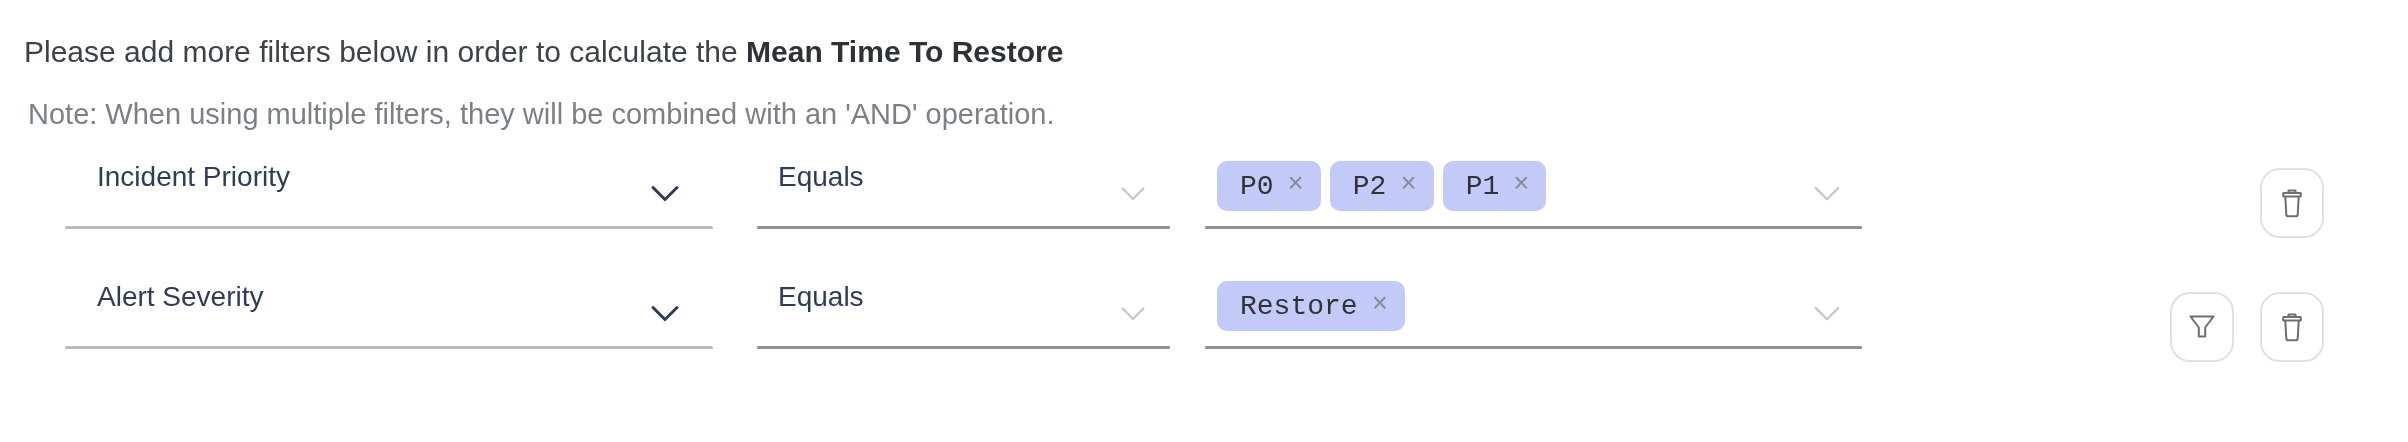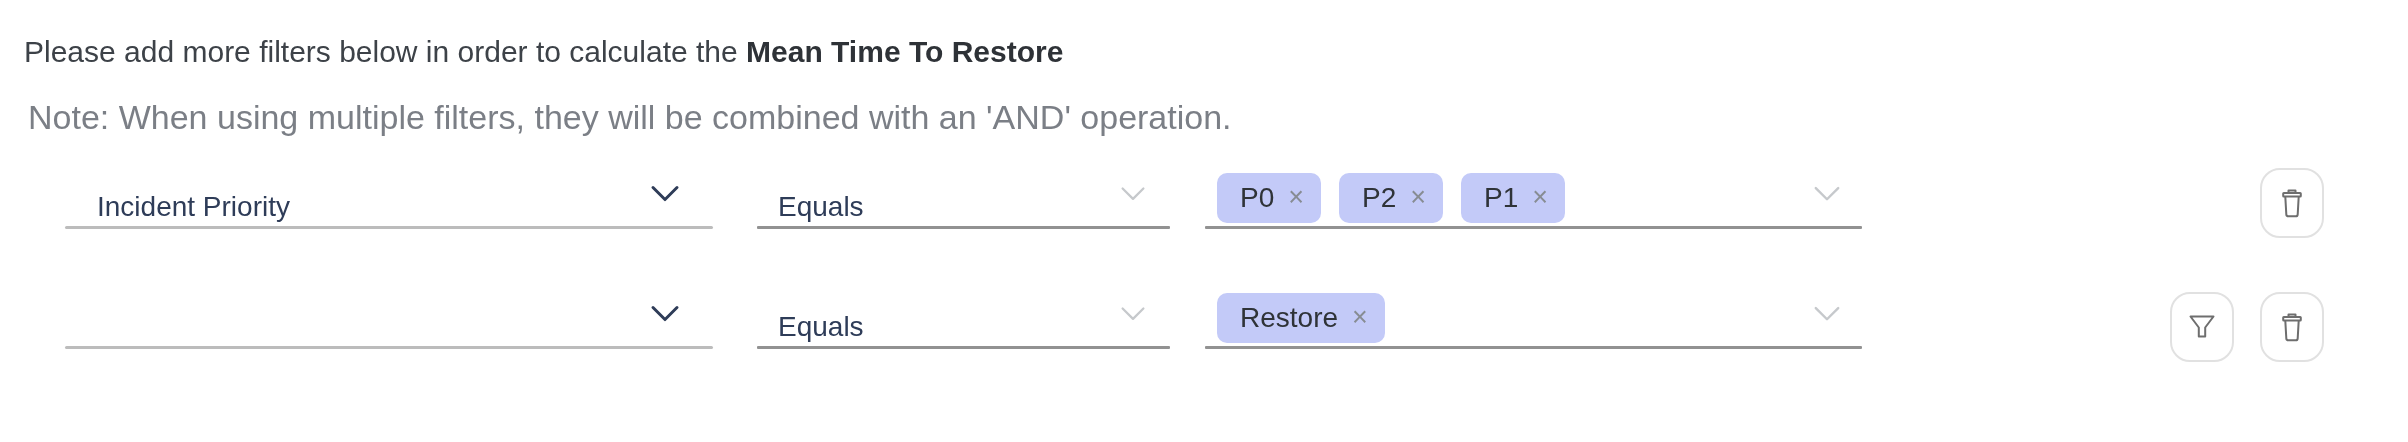--- a/index.html
+++ b/index.html
@@ -9,32 +9,32 @@
     position:relative; width:2408px; height:442px; background:#ffffff; overflow:hidden;
   }
   .line1 {
     position:absolute; left:24px; top:33px;
     font-size:30px; line-height:1.25; color:#3d4248; font-weight:400;
     white-space:nowrap;
   }
   .line1 b { font-weight:700; color:#2e3237; }
   .note {
     position:absolute; left:28px; top:96px;
-    font-size:34px; line-height:1.25; color:#7b7f86; font-weight:400;
+    font-size:29px; line-height:1.25; color:#7b7f86; font-weight:400;
     white-space:nowrap;
   }
   .field {
-    position:absolute; height:68px; display:flex; align-items:flex-end;
+    position:absolute; height:68px; display:flex; align-items:flex-start;
     padding-bottom:6px; cursor:pointer;
   }
   .row1 .field { top:161px; }
   .row2 .field { top:281px; }
   .field-name   { left:65px;  width:648px; padding-left:32px; }
   .field-op     { left:757px; width:413px; padding-left:21px; }
-  .field-values { left:1205px; width:657px; padding-left:12px; gap:18px; }
+  .field-values { left:1205px; width:657px; padding-left:12px; gap:9px;font-family:Liberation Mono, monospace; }
   .field-text {
     font-size:28px; color:var(--field-text,#2e3c58); white-space:nowrap;
   }
   .underline {
     position:absolute; left:0; right:0; bottom:0; height:3px;
     background:#929292; border-radius:1px;
   }
   .underline.light { background:#bcbcbc; border-radius:3px; }
   .chev { position:absolute; top:50%; transform:translateY(-58%); display:block; }
   .chev-dark  { left:585px; color:#2e3c58; }
@@ -106,20 +106,21 @@
         <svg width="28" height="17" viewBox="0 0 30 18">
             <path d="M3 3 L15 15 L27 3" fill="none" stroke="currentColor" stroke-width="2.6" stroke-linecap="round" stroke-linejoin="round"></path>
           </svg>
       </span>
       <span class="underline"></span>
     </div>
   </div>
 
   <div class="row2">
     <div class="field field-name">
+      <span class="field-text">Alert Severity</span>
       <span class="chev chev-dark">
         <svg width="30" height="18" viewBox="0 0 30 18">
             <path d="M3 3 L15 15 L27 3" fill="none" stroke="currentColor" stroke-width="3" stroke-linecap="round" stroke-linejoin="round"></path>
           </svg>
       </span>
       <span class="underline light"></span>
     </div>
     <div class="field field-op">
       <span class="field-text">Equals</span>
       <span class="chev chev-light">

